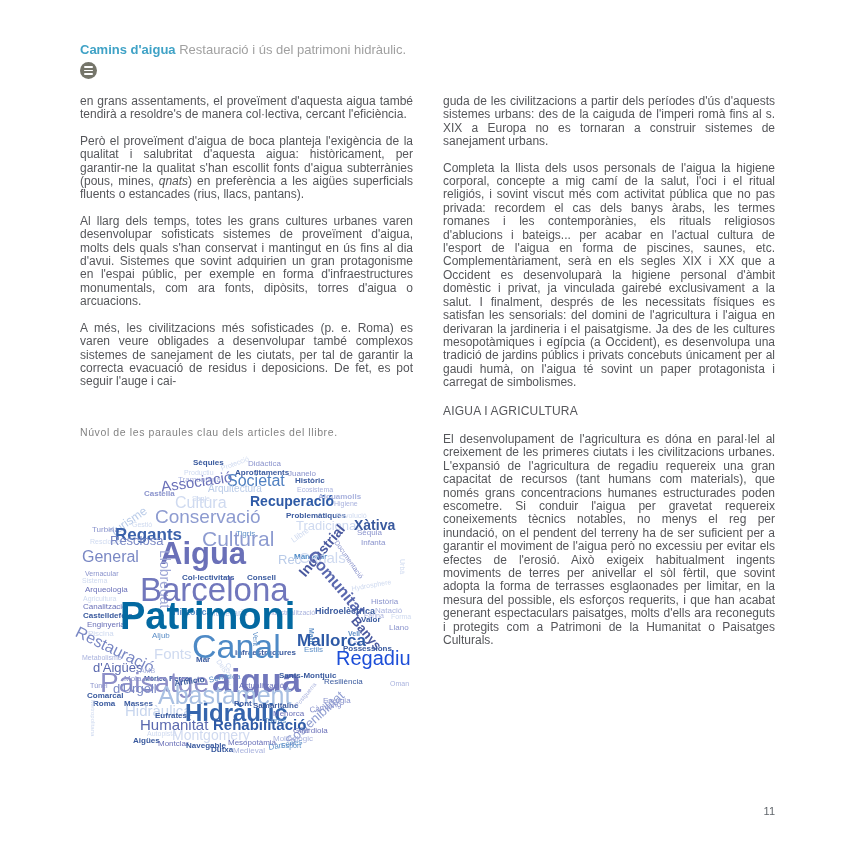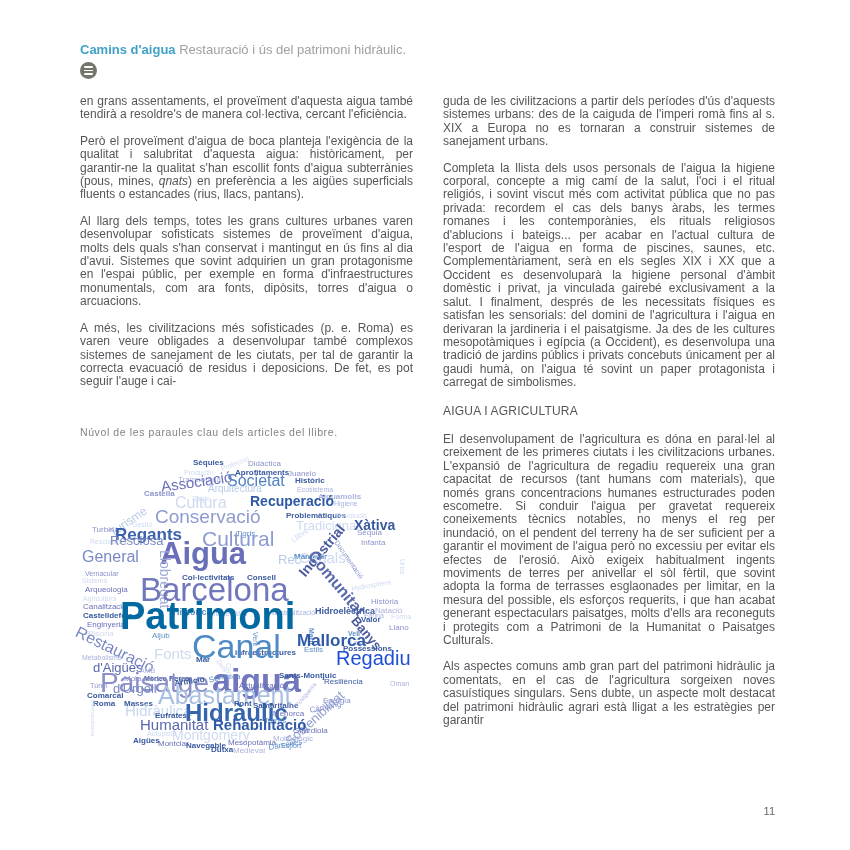--- a/index.html
+++ b/index.html
@@ -182,18 +182,17 @@
         <span class="wc-word" style="left: 153px; top: 298px; font-size: 8px; color: rgb(170, 179, 222);">Medieval</span>
         <span class="wc-word" style="left: 188px; top: 295px; font-size: 8px; color: rgb(93, 143, 199); transform: rotate(-10deg);">Dàrsenes</span>
       </div>
   </div>
 
   <div class="col col-right">
     <p>guda de les civilitzacions a partir dels períodes d'ús d'aquests sistemes urbans: des de la caiguda de l'imperi romà fins al s. XIX a Europa no es tornaran a construir sistemes de sanejament urbans.</p>
     <p>Completa la llista dels usos personals de l'aigua la higiene corporal, concepte a mig camí de la salut, l'oci i el ritual religiós, i sovint viscut més com activitat pública que no pas privada: recordem el cas dels banys àrabs, les termes romanes i les contemporànies, els rituals religiosos d'ablucions i bateigs... per acabar en l'actual cultura de l'esport de l'aigua en forma de piscines, saunes, etc. Complementàriament, serà en els segles XIX i XX que a Occident es desenvoluparà la higiene personal d'àmbit domèstic i privat, ja vinculada gairebé exclusivament a la salut. I finalment, després de les necessitats físiques es satisfan les sensorials: del domini de l'agricultura i l'aigua en derivaran la jardineria i el paisatgisme. Ja des de les cultures mesopotàmiques i egípcia (a Occident), es desenvolupa una tradició de jardins públics i privats concebuts únicament per al gaudi humà, on l'aigua té sovint un paper protagonista i carregat de simbolismes.</p>
     <div class="heading">AIGUA I AGRICULTURA</div>
     <p>El desenvolupament de l'agricultura es dóna en paral·lel al creixement de les primeres ciutats i les civilitzacions urbanes. L'expansió de l'agricultura de regadiu requereix una gran capacitat de recursos (tant humans com materials), que només grans concentracions humanes estructurades poden escometre. Si conduir l'aigua per gravetat requereix coneixements tècnics notables, no menys el reg per inundació, on el pendent del terreny ha de ser suficient per a garantir el moviment de l'aigua però no excessiu per evitar els efectes de l'erosió. Això exigeix habitualment ingents moviments de terres per anivellar el sòl fèrtil, que sovint adopta la forma de terrasses esglaonades per limitar, en la mesura del possible, els esforços requerits, i que han acabat generant espectaculars paisatges, molts d'ells ara reconeguts i protegits com a Patrimoni de la Humanitat o Paisatges Culturals.</p>
-    <p>Als aspectes comuns amb gran part del patrimoni hidràulic ja comentats, en el cas de l'agricultura sorgeixen noves casuístiques singulars. Sens dubte, un aspecte molt destacat del patrimoni hidràulic agrari està lligat a les estratègies per garantir</p>
   </div>
 
   <div class="page-number">11</div>
 
 </div>
 
 </body></html>

